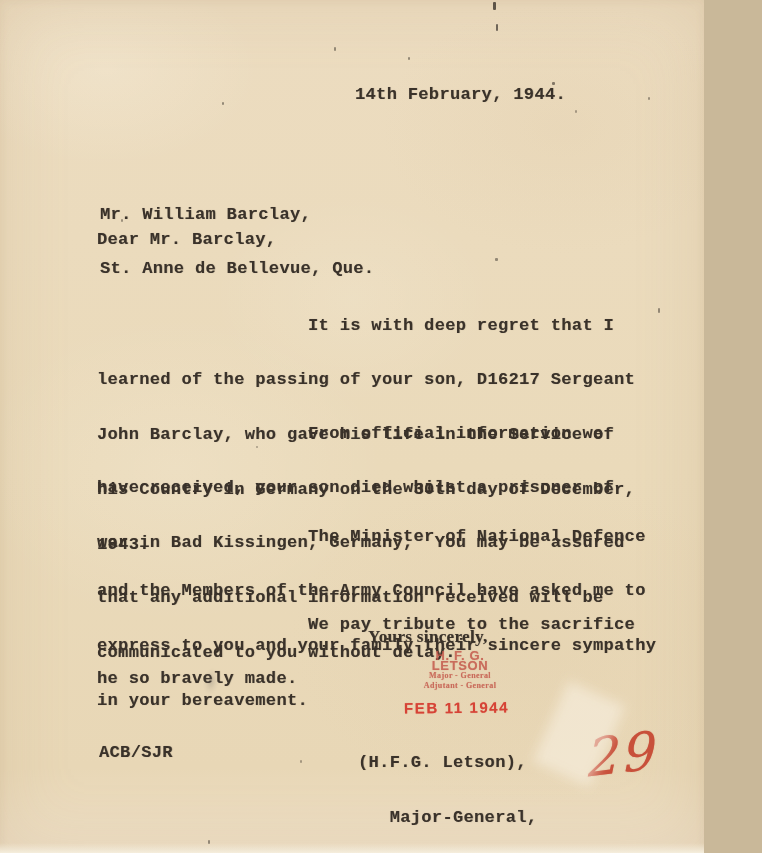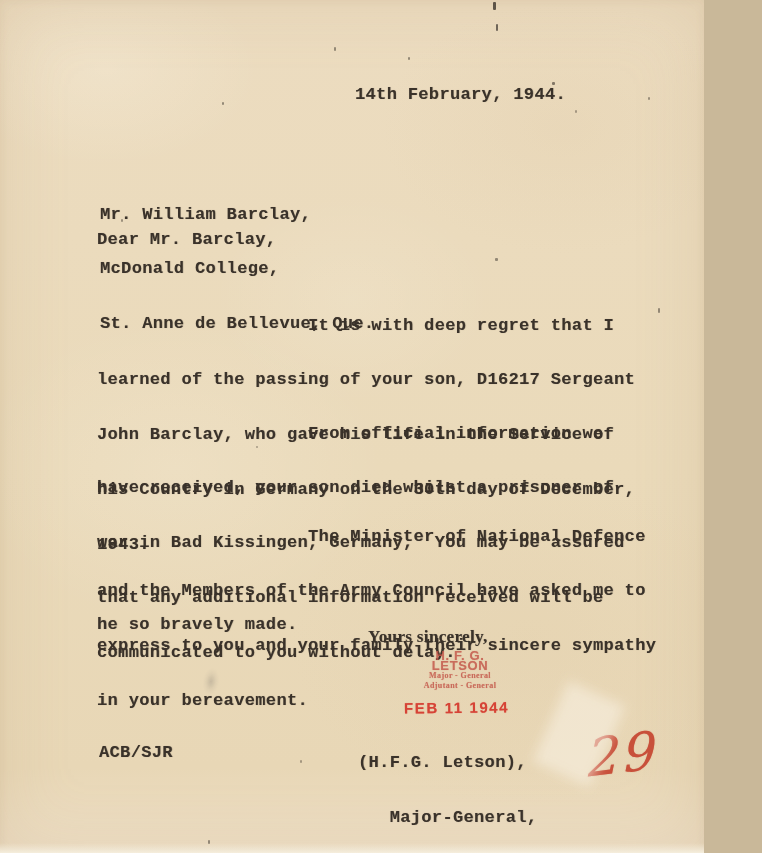--- a/index.html
+++ b/index.html
@@ -74,21 +74,20 @@
 </style>
 </head>
 <body>
 
 <div class="page">
 
   <div class="typed date">14th February, 1944.</div>
 
   <div class="typed address">
     <div>Mr. William Barclay,</div>
-    <div>McDonald College,</div>
     <div>St. Anne de Bellevue, Que.</div>
   </div>
 
   <div class="typed salutation">Dear Mr. Barclay,</div>
 
   <div class="typed p1">
     <div>                    It is with deep regret that I</div>
     <div>learned of the passing of your son, D16217 Sergeant</div>
     <div>John Barclay, who gave his life in the Service of</div>
     <div>his Country in Germany on the 30th day of December,</div>
@@ -104,20 +103,21 @@
   </div>
 
   <div class="typed p3">
     <div>                    The Minister of National Defence</div>
     <div>and the Members of the Army Council have asked me to</div>
     <div>express to you and your family their sincere sympathy</div>
     <div>in your bereavement.</div>
   </div>
 
   <div class="typed p4">
+    <div>                    We pay tribute to the sacrifice</div>
     <div>he so bravely made.</div>
   </div>
 
   <div class="typed closing">Yours sincerely,</div>
 
   <div class="sig-stamp">
     <div class="ss1">H. F. G. LETSON</div>
     <div class="ss2">Major - General</div>
     <div class="ss2">Adjutant - General</div>
   </div>

